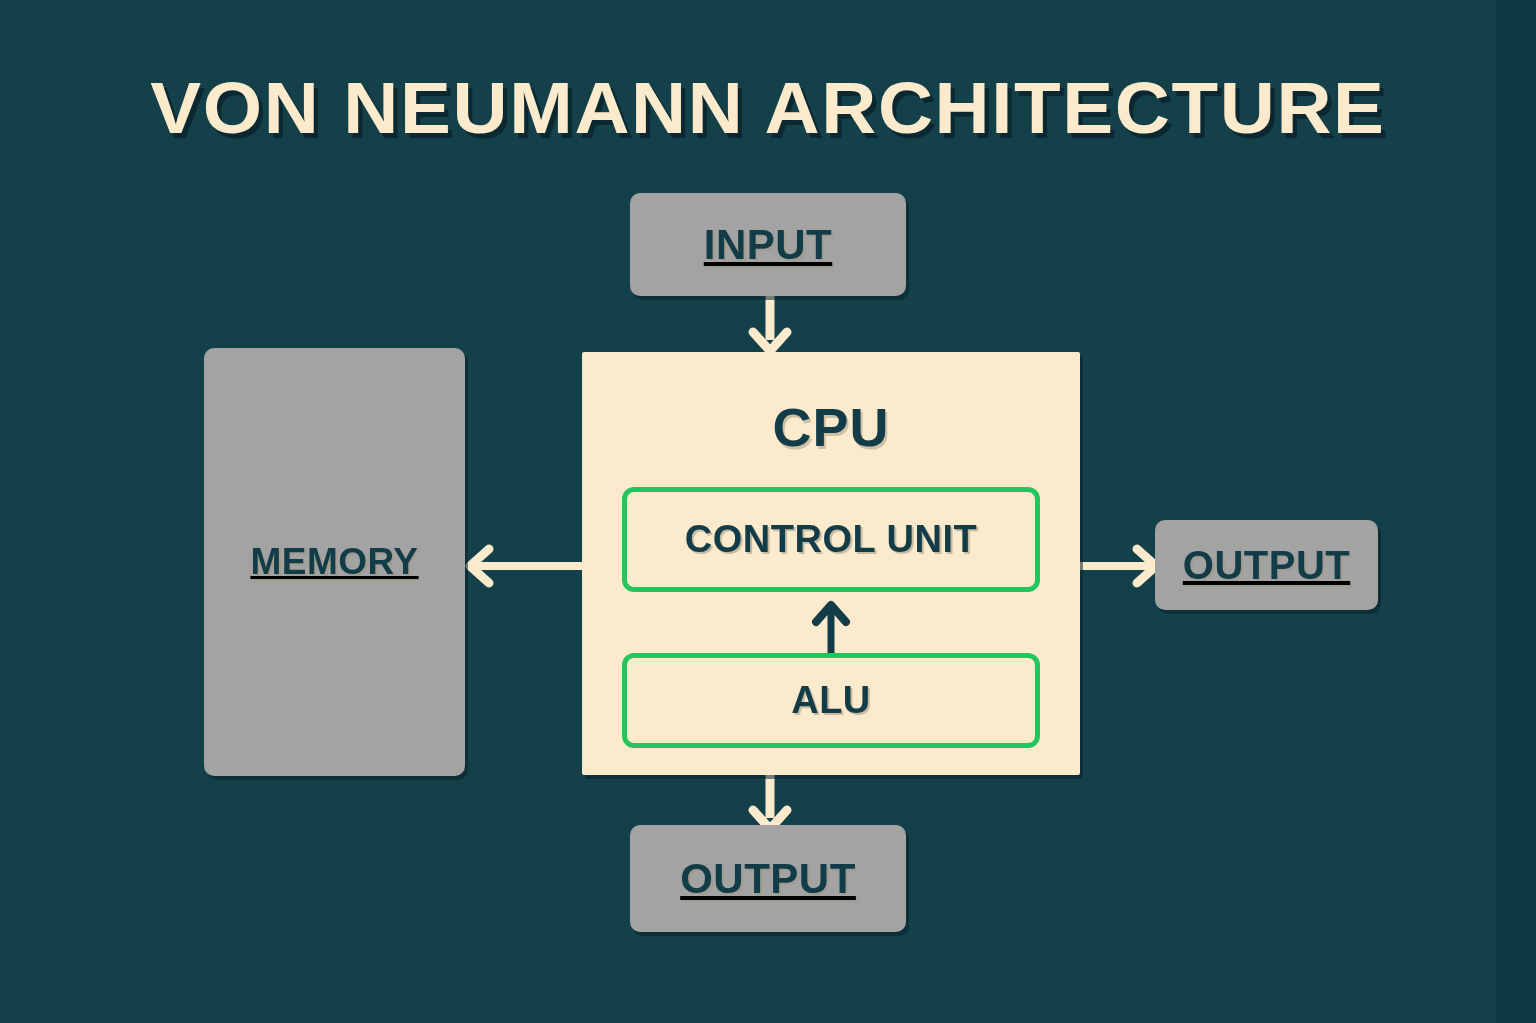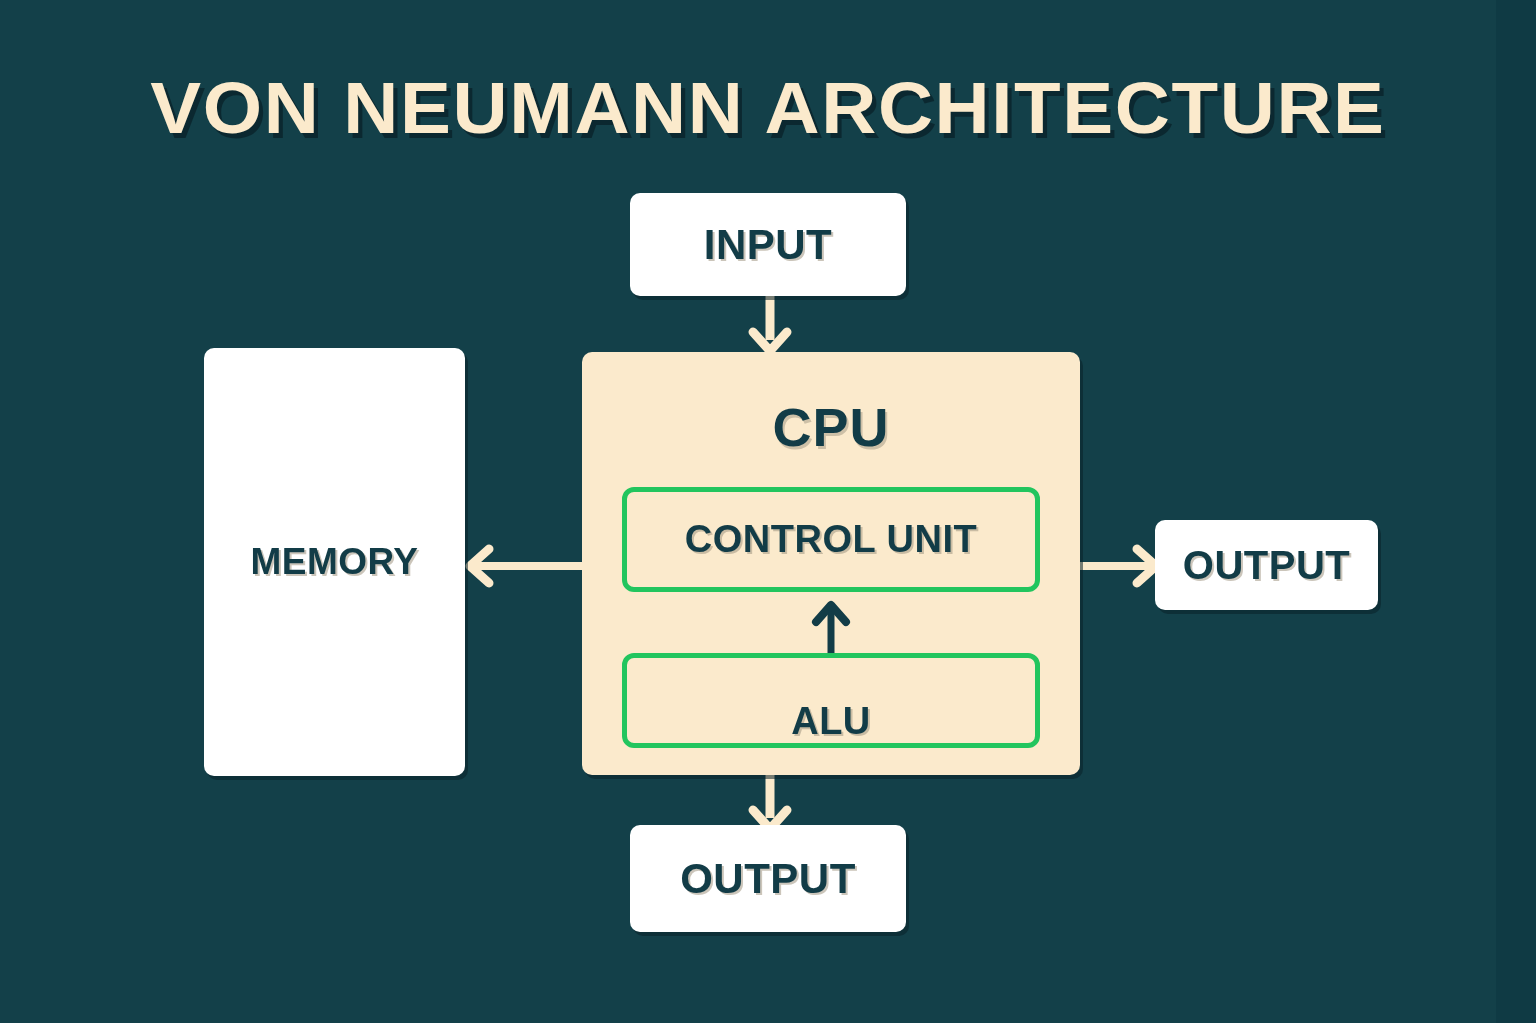--- a/index.html
+++ b/index.html
@@ -31,26 +31,27 @@
     line-height: 1;
     transform: scaleX(1.06);
     text-shadow: 4px 5px 0 rgba(10,36,43,0.85);
     white-space: nowrap;
     user-select: none;
   }
 
   
   .block {
     position: absolute;
-    background: #ffffff;
+    background: #a3a3a3;
     border-radius: 10px;
     box-shadow: 3px 4px 0 rgba(9,33,40,0.55);
     display: flex;
     align-items: center;
     justify-content: center;
+    text-decoration: underline;
   }
   .block-label {
     color: #123c47;
     font-weight: 700;
     letter-spacing: 0.5px;
     text-shadow: 2px 2px 0 rgba(160,150,130,0.55);
     white-space: nowrap;
   }
 
   
@@ -67,21 +68,21 @@
   #output-bottom-block .block-label { font-size: 42px; }
 
   
   #cpu-block {
     position: absolute;
     left: 582px;
     top: 352px;
     width: 498px;
     height: 423px;
     background: #fbeacc;
-    border-radius: 10px;
+    border-radius: 2px;
     box-shadow: 3px 4px 0 rgba(9,33,40,0.55);
   }
   #cpu-title {
     position: absolute;
     left: 0; top: 44px;
     width: 498px;
     text-align: center;
     color: #123c47;
     font-size: 54px;
     font-weight: 700;
@@ -96,21 +97,21 @@
     box-sizing: border-box;
     border: 5px solid #22c55e;
     border-radius: 12px;
     background: #fbeacc;
     display: flex;
     align-items: center;
     justify-content: center;
   }
   .inner-unit .block-label { font-size: 38px; }
   #control-unit { top: 135px; height: 105px; }
-  #alu-unit     { top: 301px; height: 95px; align-items: flex-end; }
+  #alu-unit     { top: 301px; height: 95px; }
 
   
   .arrow-svg { position: absolute; overflow: visible; }
 
   
   ::-webkit-scrollbar { display: none; }
 </style>
 </head>
 <body>
 

